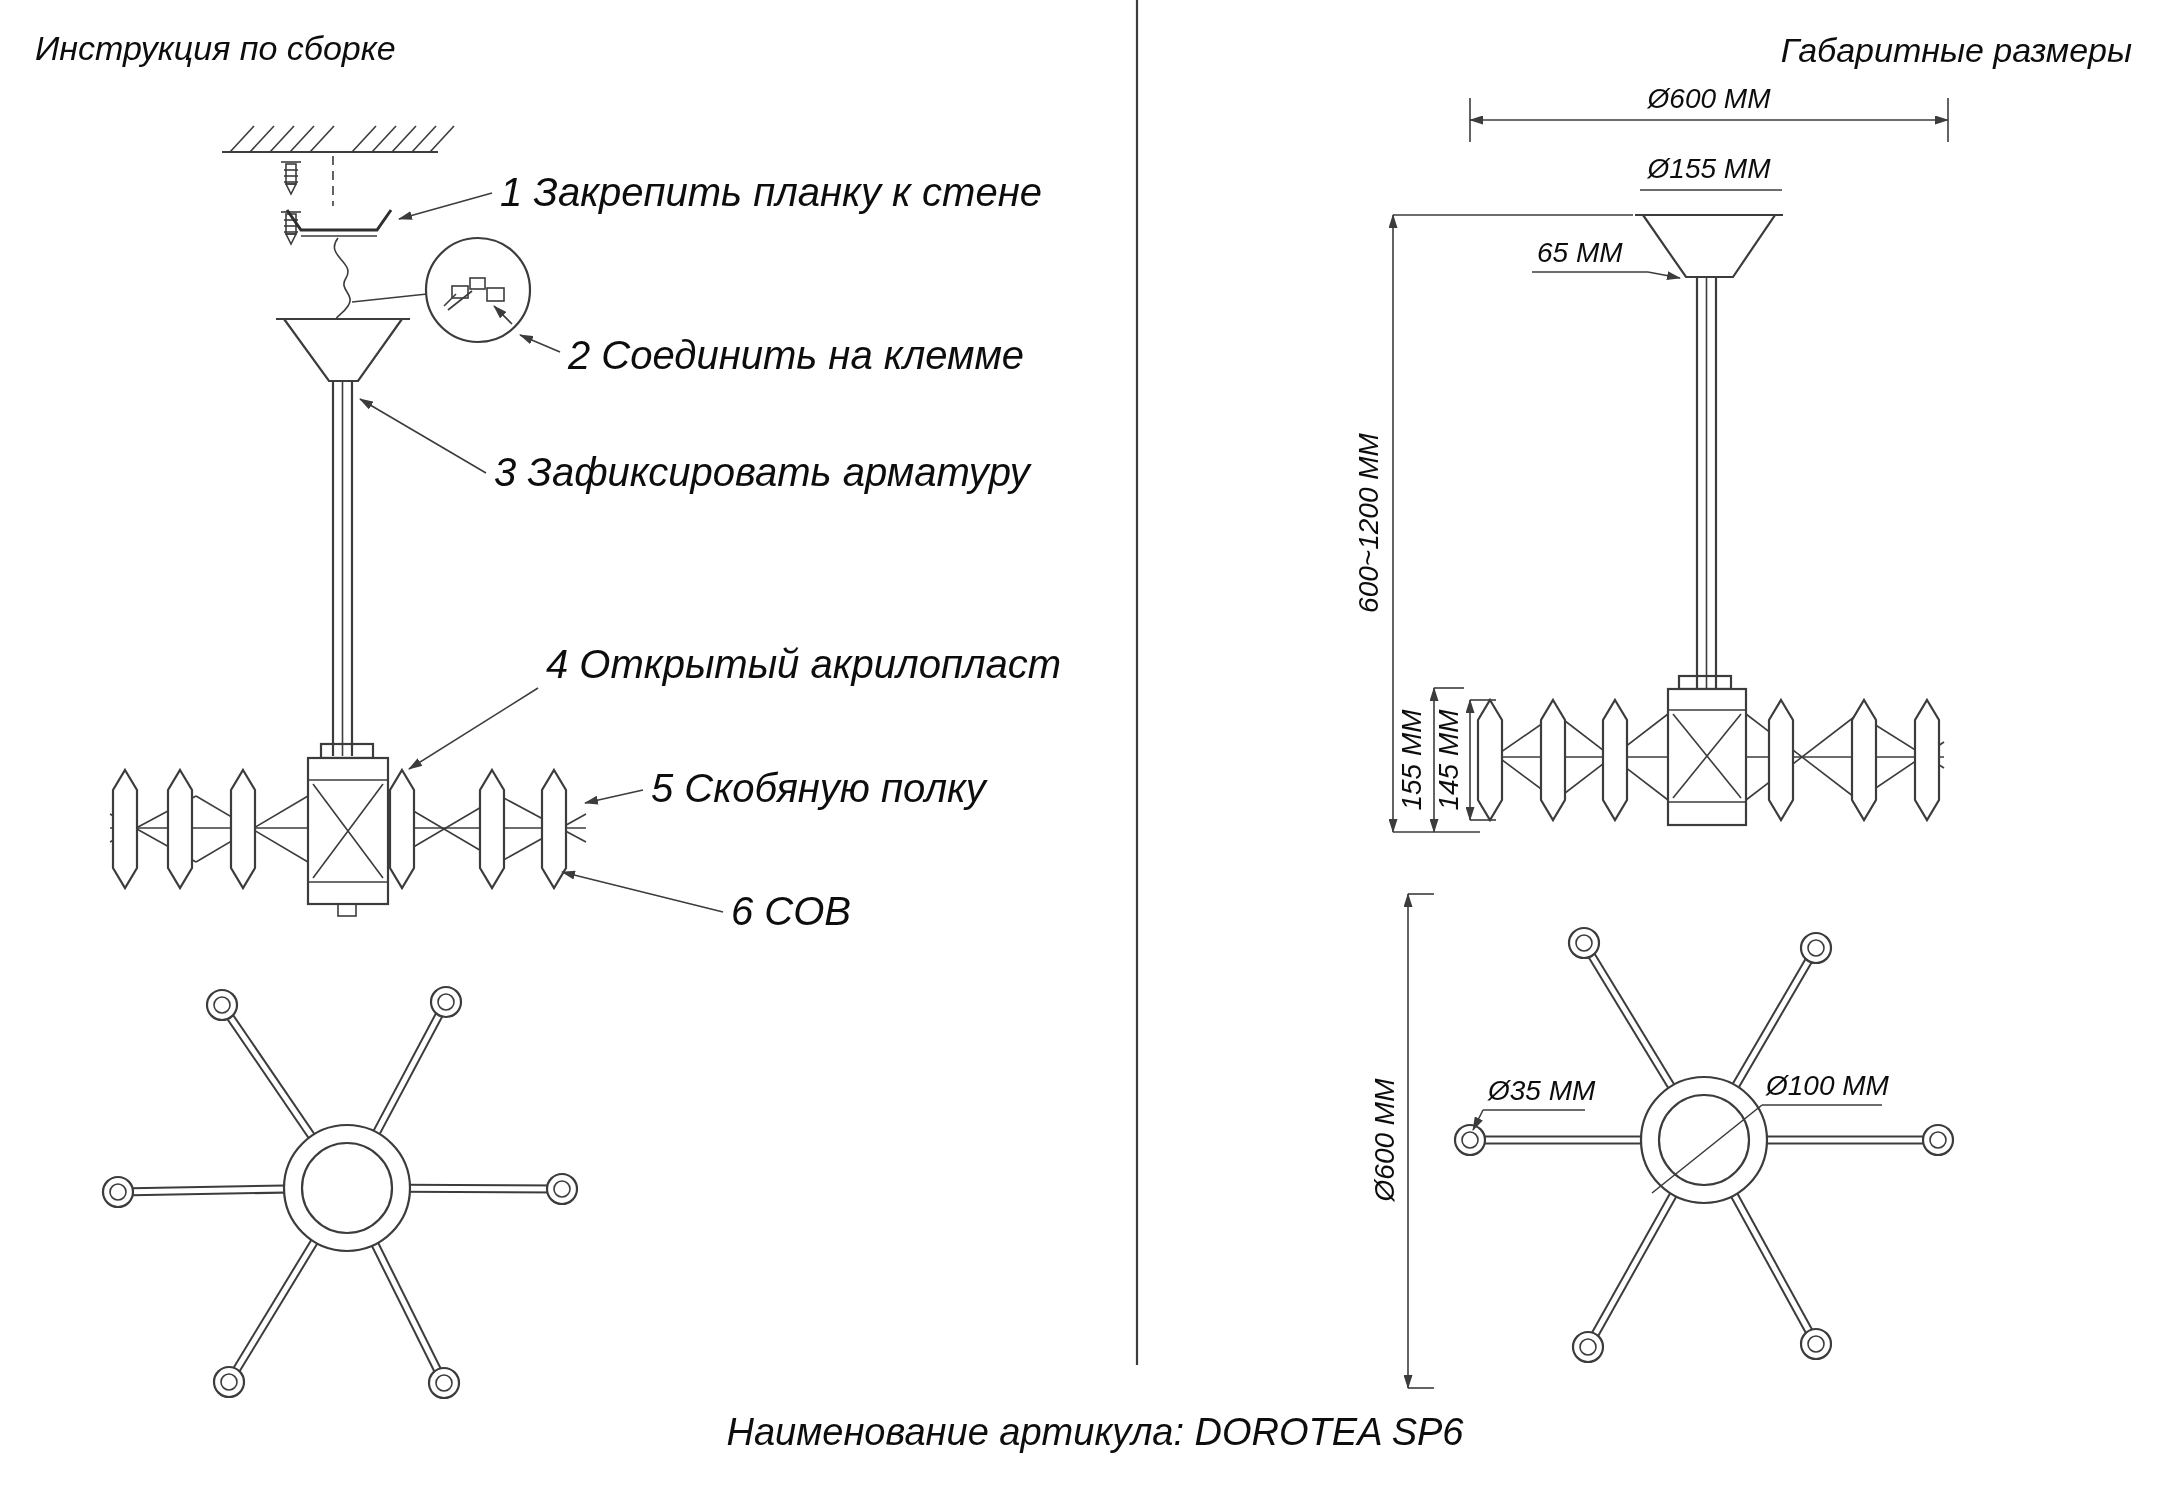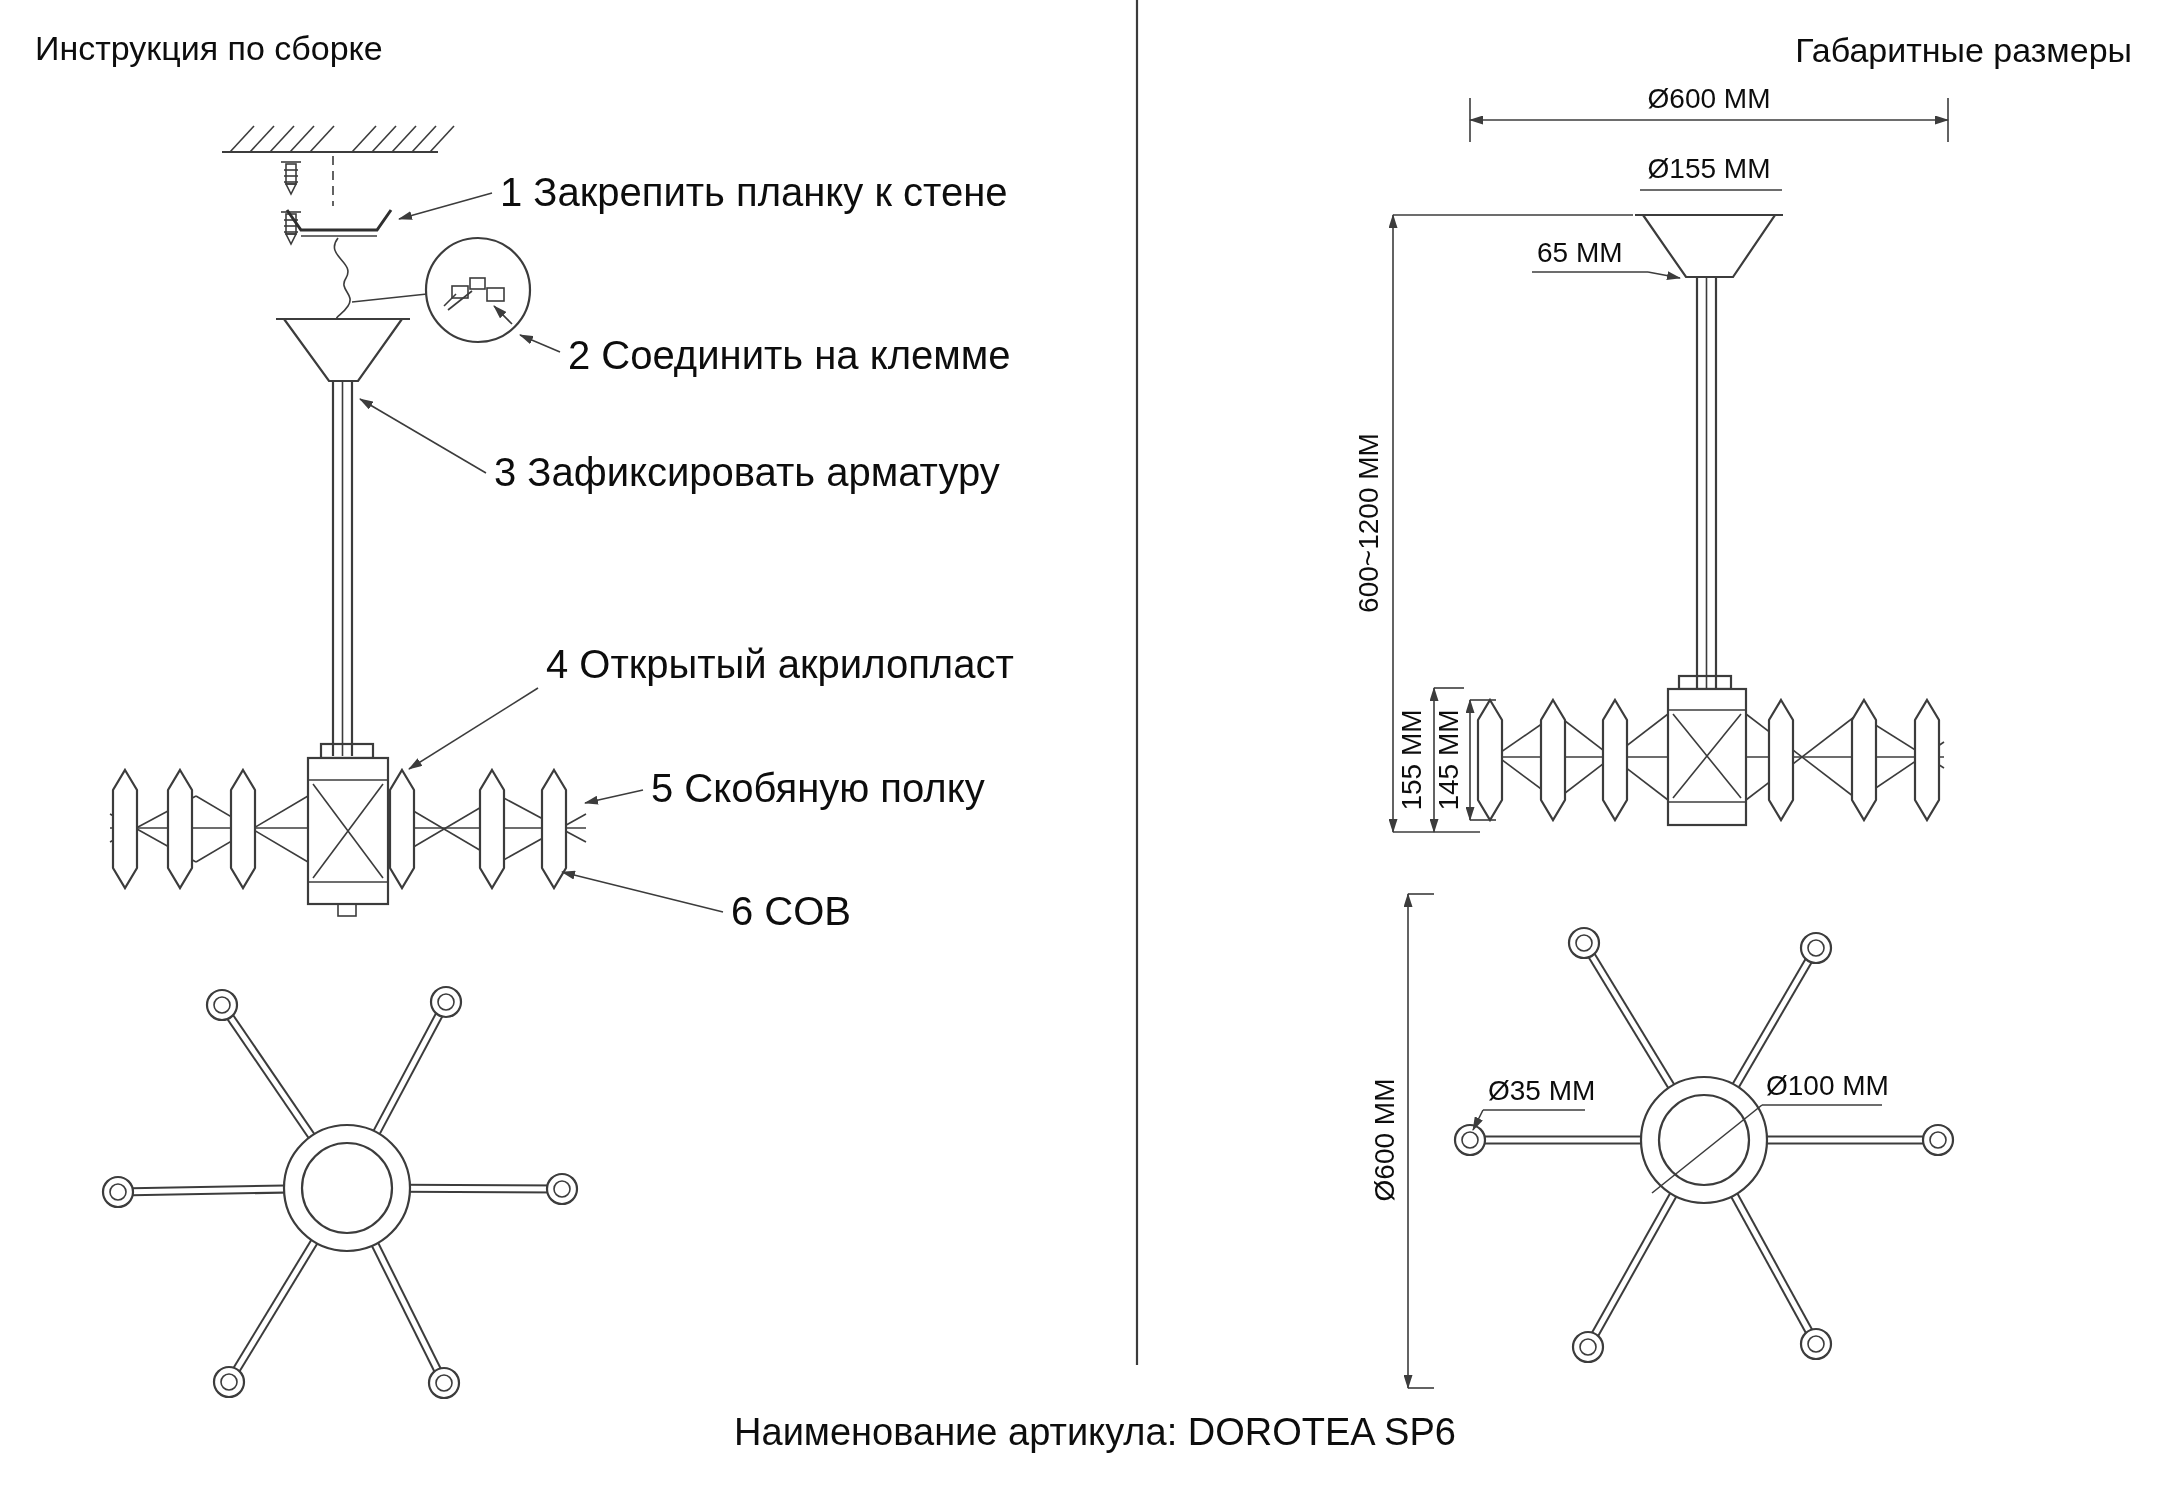--- a/index.html
+++ b/index.html
@@ -1,18 +1,18 @@
 <!DOCTYPE html>
 <html><head>
 <meta charset="utf-8">
 <style>
   html,body { margin:0; padding:0; background:#ffffff; }
   .page {
     position:relative; width:2174px; height:1500px; background:#ffffff;
-    font-family:"Liberation Sans", sans-serif; overflow:hidden;
+    font-family:"Liberation Sans", sans-serif; overflow:hidden;font-style:italic;
   }
   svg { display:block; }
   svg text { fill:#0d0d0d; font-family:"Liberation Sans", sans-serif; }
   .t-title   { font-size:34px; }
   .t-callout { font-size:40px; }
   .t-dim     { font-size:28px; }
   .t-footer  { font-size:38px; }
   .ln        { stroke:#3c3c3c; stroke-width:2.2; fill:none; }
   .ln-thin   { stroke:#3c3c3c; stroke-width:1.6; fill:none; }
   .ln-thick  { stroke:#2f2f2f; stroke-width:3;   fill:none; }

